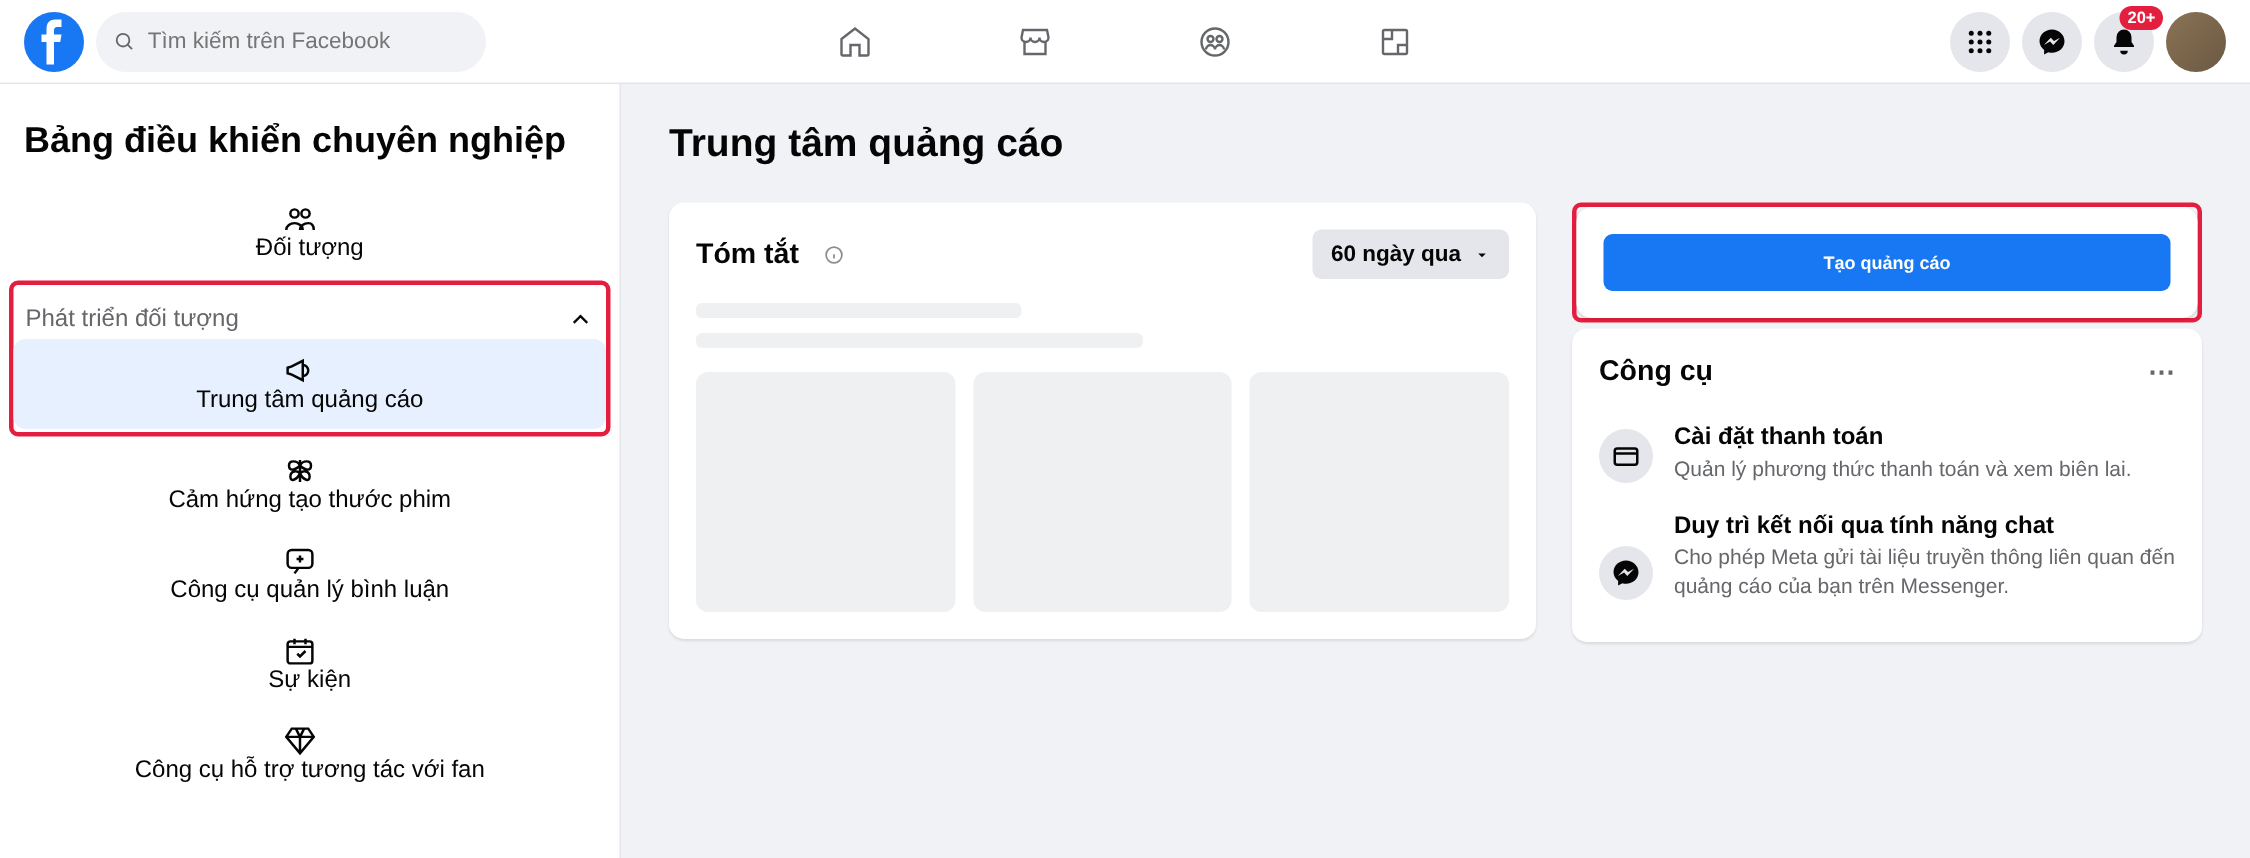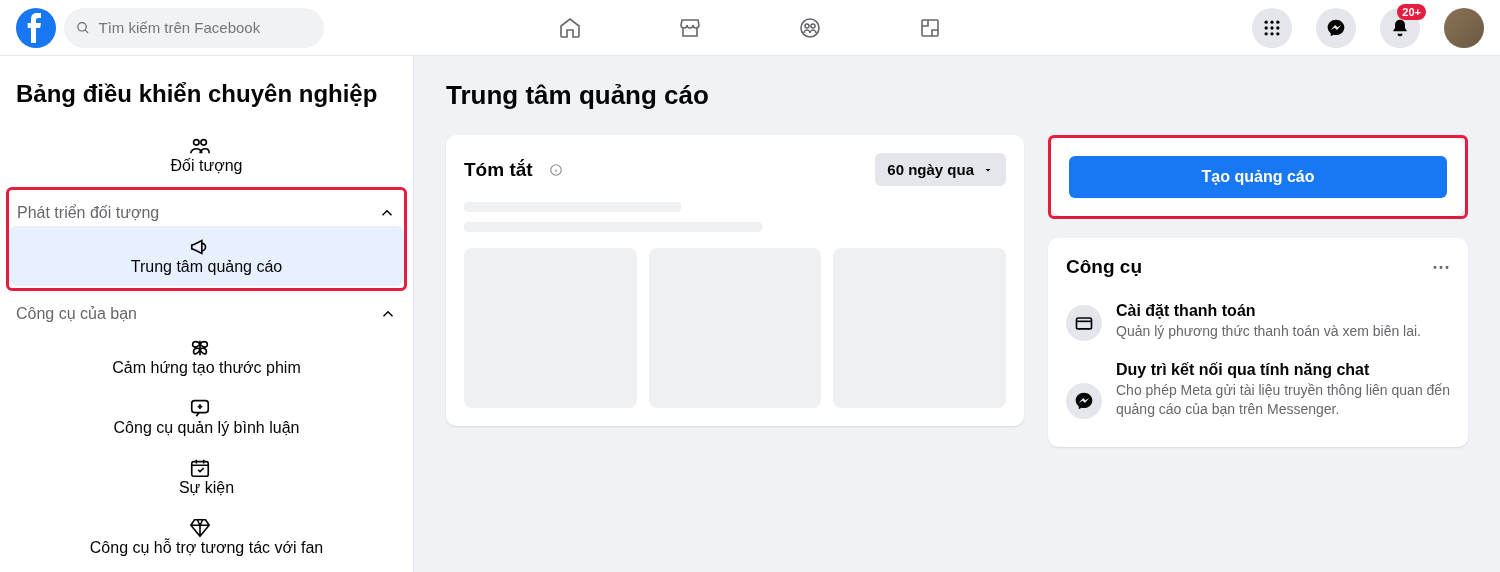--- a/index.html
+++ b/index.html
@@ -7,21 +7,21 @@
 
 
 .header { height: 56px; background: #fff; border-bottom: 1px solid #e4e6eb; display: flex; align-items: center; padding: 0 16px; position: relative; }
 .fb-logo { width: 40px; height: 40px; background: #1877f2; border-radius: 50%; display: flex; align-items: center; justify-content: center; color: #fff; font-weight: bold; font-size: 28px; }
 .search-wrap { margin-left: 8px; background: #f0f2f5; border-radius: 50px; height: 40px; display: flex; align-items: center; padding: 12px 12px; width: 260px; }
 .search-wrap svg { width: 16px; height: 16px; color: #65676b; }
 .search-input { border: none; background: transparent; margin-left: 8px; font-size: 15px; color: #65676b; outline: none; width: 100%; }
 .nav-center { position: absolute; left: 50%; transform: translateX(-50%); display: flex; gap: 8px; }
 .nav-item { width: 112px; height: 56px; display: flex; align-items: center; justify-content: center; border-radius: 8px; cursor: pointer; }
 .nav-item svg { width: 24px; height: 24px; color: #65676b; }
-.header-right { margin-left: auto; display: flex; align-items: center; gap: 24px; }
+.header-right { margin-left: auto; display: flex; align-items: center; gap: 8px; }
 .circle-btn { width: 40px; height: 40px; background: #e4e6eb; border-radius: 50%; display: flex; align-items: center; justify-content: center; cursor: pointer; position: relative; }
 .circle-btn svg { width: 20px; height: 20px; color: #050505; }
 .badge { position: absolute; top: -4px; right: -6px; background: #e41e3f; color: #fff; font-size: 11px; font-weight: 600; padding: 2px 5px; border-radius: 10px; }
 .avatar { width: 40px; height: 40px; border-radius: 50%; background: linear-gradient(135deg, #8b7355, #6b5943); }
 
 
 .content { display: flex; height: calc(100% - 56px); }
 
 
 .sidebar { width: 414px; background: #fff; padding: 16px 8px; overflow-y: auto; border-right: 1px solid #e4e6eb; }
@@ -43,21 +43,21 @@
 .page-title { font-size: 26px; font-weight: 700; color: #050505; margin-bottom: 24px; }
 .card { background: #fff; border-radius: 10px; box-shadow: 0 1px 2px rgba(0,0,0,0.1); padding: 18px; margin-bottom: 16px; }
 .card-header { display: flex; align-items: center; justify-content: space-between; margin-bottom: 16px; }
 .card-title { font-size: 19px; font-weight: 700; color: #050505; display: flex; align-items: center; gap: 16px; }
 .info-icon { width: 14px; height: 14px; color: #8a8d91; }
 .dropdown { background: #e4e6eb; border: none; border-radius: 6px; padding: 8px 12px; font-size: 15px; font-weight: 600; color: #050505; display: flex; align-items: center; gap: 8px; cursor: pointer; }
 .skeleton-lines { margin-bottom: 16px; }
 .skel-line { height: 10px; background: #eef0f2; border-radius: 4px; margin-bottom: 10px; }
 .skel-cards { display: flex; gap: 12px; }
 .skel-card { flex: 1; height: 160px; background: #eef0f2; border-radius: 8px; }
-.primary-btn { width: 100%; background: #1877f2; color: #fff; border: none; border-radius: 6px; padding: 12px; font-size: 16px; font-weight: 600; cursor: pointer; }
+.primary-btn { width: 100%; background: #1877f2; color: #fff; border: none; border-radius: 6px; padding: 12px; font-size: 12px; font-weight: 600; cursor: pointer; }
 .tools-header { display: flex; align-items: center; justify-content: space-between; margin-bottom: 14px; }
 .tools-title { font-size: 19px; font-weight: 700; color: #050505; }
 .more-icon { color: #65676b; font-size: 18px; font-weight: bold; cursor: pointer; }
 .tool-item { display: flex; gap: 14px; padding: 10px 0; align-items: flex-end; }
 .tool-icon { width: 36px; height: 36px; background: #e4e6eb; border-radius: 50%; display: flex; align-items: center; justify-content: center; flex-shrink: 0; }
 .tool-icon svg { width: 20px; height: 20px; color: #050505; }
 .tool-label { font-size: 16px; font-weight: 600; color: #050505; margin-bottom: 2px; }
 .tool-desc { font-size: 14px; color: #65676b; line-height: 1.35; }
 </style>
 </head>
@@ -156,26 +156,20 @@
       <div class="sidebar-item selected">
         <span class="icon-box">
             <svg viewBox="0 0 24 24" fill="none" stroke="currentColor" stroke-width="1.8">
               <path d="M3 10v4l3 1 8 4V5l-8 4-3 1zM14 8a4 4 0 010 8"></path>
             </svg>
           </span>
         <span>Trung tâm quảng cáo</span>
       </div>
     </div>
 
-    <div class="section-header">
-      <span>Công cụ của bạn</span>
-      <svg viewBox="0 0 24 24" fill="none" stroke="currentColor" stroke-width="2">
-          <path d="M6 15l6-6 6 6"></path>
-        </svg>
-    </div>
     <div class="sidebar-item">
       <span class="icon-box">
           <svg viewBox="0 0 24 24" fill="none" stroke="currentColor" stroke-width="1.8">
             <path d="M12 4v16M12 8c-2-4-8-4-8 0s4 4 8 0M12 8c2-4 8-4 8 0s-4 4-8 0M12 14c-2-3-7-2-7 2s4 3 7-2M12 14c2-3 7-2 7 2s-4 3-7-2"></path>
           </svg>
         </span>
       <span>Cảm hứng tạo thước phim</span>
     </div>
     <div class="sidebar-item">
       <span class="icon-box">
@@ -236,21 +230,21 @@
           </div>
         </div>
       </div>
 
       <div class="right-col">
         <div class="highlight-box-right">
           <div class="card" style="margin-bottom:0">
             <button class="primary-btn">Tạo quảng cáo</button>
           </div>
         </div>
-        <div class="card" style="margin-top:19px">
+        <div class="card" style="margin-top:4px">
           <div class="tools-header">
             <div class="tools-title">Công cụ</div>
             <div class="more-icon">⋯</div>
           </div>
           <div class="tool-item">
             <div class="tool-icon">
                 <svg viewBox="0 0 24 24" fill="none" stroke="currentColor" stroke-width="2">
                   <rect x="3" y="6" width="18" height="13" rx="2"></rect>
                   <path d="M3 10h18"></path>
                 </svg>

